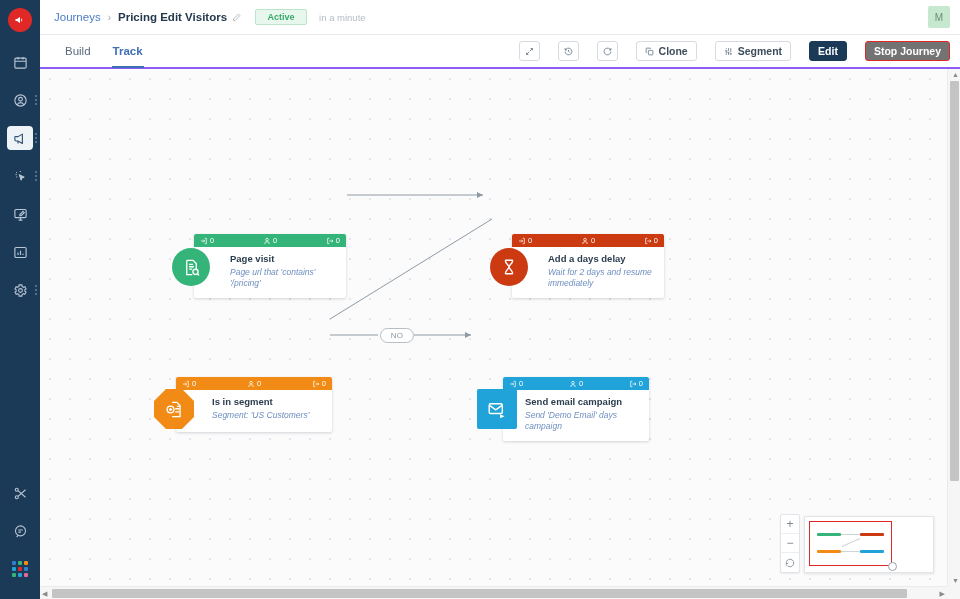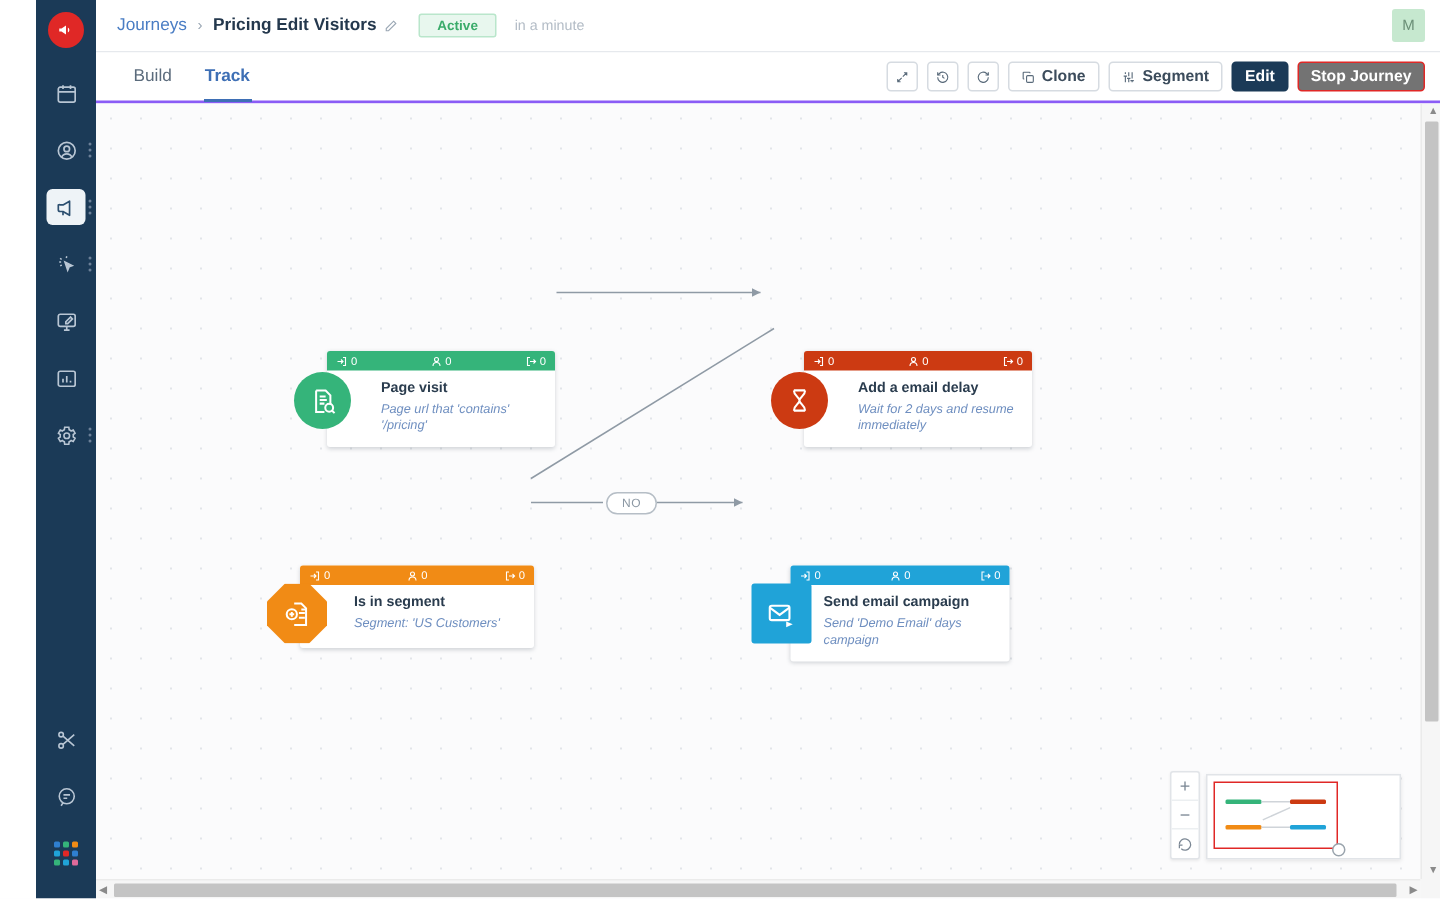--- a/index.html
+++ b/index.html
@@ -1,21 +1,21 @@
 <!DOCTYPE html>
 <html><head>
 <meta charset="utf-8">
 <style>
   * { box-sizing: border-box; margin: 0; padding: 0; }
   html, body {
     width: 960px; height: 599px;
     font-family: "Liberation Sans", sans-serif;
     background: #ffffff; overflow: hidden;
   }
-  .app { position: relative; width: 960px; height: 599px; display: flex; padding-left: 24px; }
+  .app { position: relative; width: 960px; height: 599px; display: flex; }
 
   
   .rail {
     width: 40px; height: 599px; background: #1b3a57;
     display: flex; flex-direction: column; align-items: center;
     flex: 0 0 40px; position: relative;
   }
   .rail-logo {
     width: 24px; height: 24px; border-radius: 50%;
     background: #e02826; margin-top: 8px;
@@ -73,21 +73,21 @@
   .tabs { display: flex; align-items: center; height: 34px; }
   .tab {
     font-size: 11.5px; color: #5b6b7c; padding: 0 11px; height: 34px;
     display: flex; align-items: center; cursor: pointer; position: relative;
   }
   .tab.sel { color: #3e6fb5; font-weight: bold; }
   .tab.sel::after {
     content: ""; position: absolute; left: 10px; right: 10px; bottom: 0;
     height: 2px; background: #3e6fb5;
   }
-  .actions { margin-left: auto; display: flex; align-items: center; gap: 6px; }
+  .actions { margin-left: auto; display: flex; align-items: center; gap: 18px; }
   .btn {
     height: 20px; border: 1px solid #d6dbe1; background: #fff; border-radius: 3px;
     font-size: 10.5px; color: #3c4c5c; display: flex; align-items: center;
     gap: 5px; padding: 0 8px; cursor: pointer; font-weight: bold;
     font-family: "Liberation Sans", sans-serif; white-space: nowrap;
   }
   .btn.icon-only { width: 21px; padding: 0; justify-content: center; }
   .btn.dark { background: #1b3a57; border-color: #1b3a57; color: #fff; }
   .btn.danger { background: #737373; border-color: #e02826; color: #fff; }
 
@@ -430,21 +430,21 @@
               </span>
               <span class="stat">
                 <svg width="8" height="8" viewBox="0 0 24 24" fill="none" stroke="#fff" stroke-width="2.2">
                     <path d="M10 4H5v16h5"></path>
                     <path d="M10 12h11M17 8l4 4-4 4"></path>
                   </svg>
                 <b style="font-weight:normal">0</b>
               </span>
             </div>
             <div class="node-body">
-              <div class="node-title">Add a email delay</div>
+              <div class="node-title">Add a days delay</div>
               <div class="node-sub">Wait for 2 days and resume immediately</div>
             </div>
           </div>
           <div class="node-icon shape-circle" style="background:#cc3a12">
             <svg width="18" height="18" viewBox="0 0 24 24" fill="none" stroke="#fff" stroke-width="1.8">
                 <path d="M7 3h10M7 21h10"></path>
                 <path d="M7 3c0 5 5 6 5 9s-5 4-5 9M17 3c0 5-5 6-5 9s5 4 5 9"></path>
               </svg>
           </div>
         </div>

